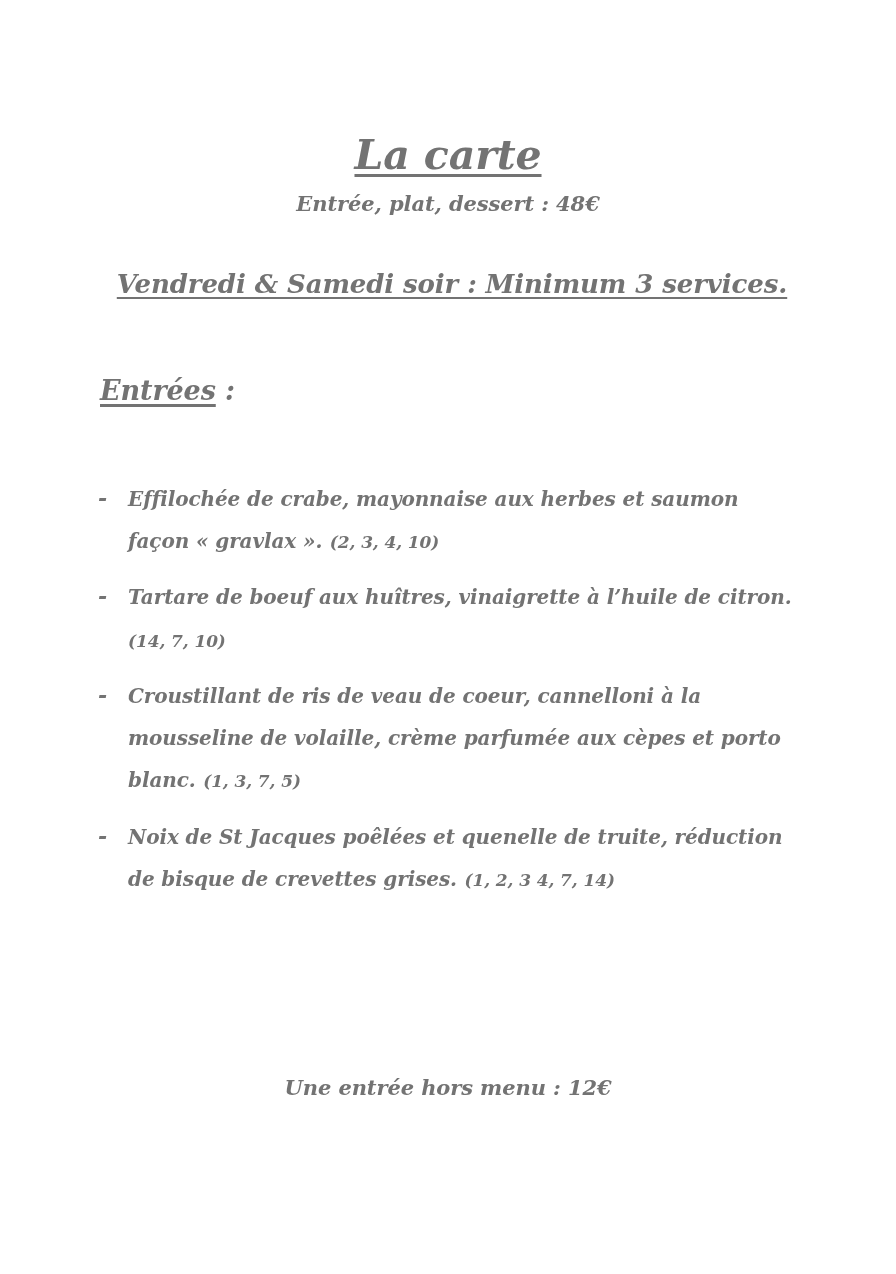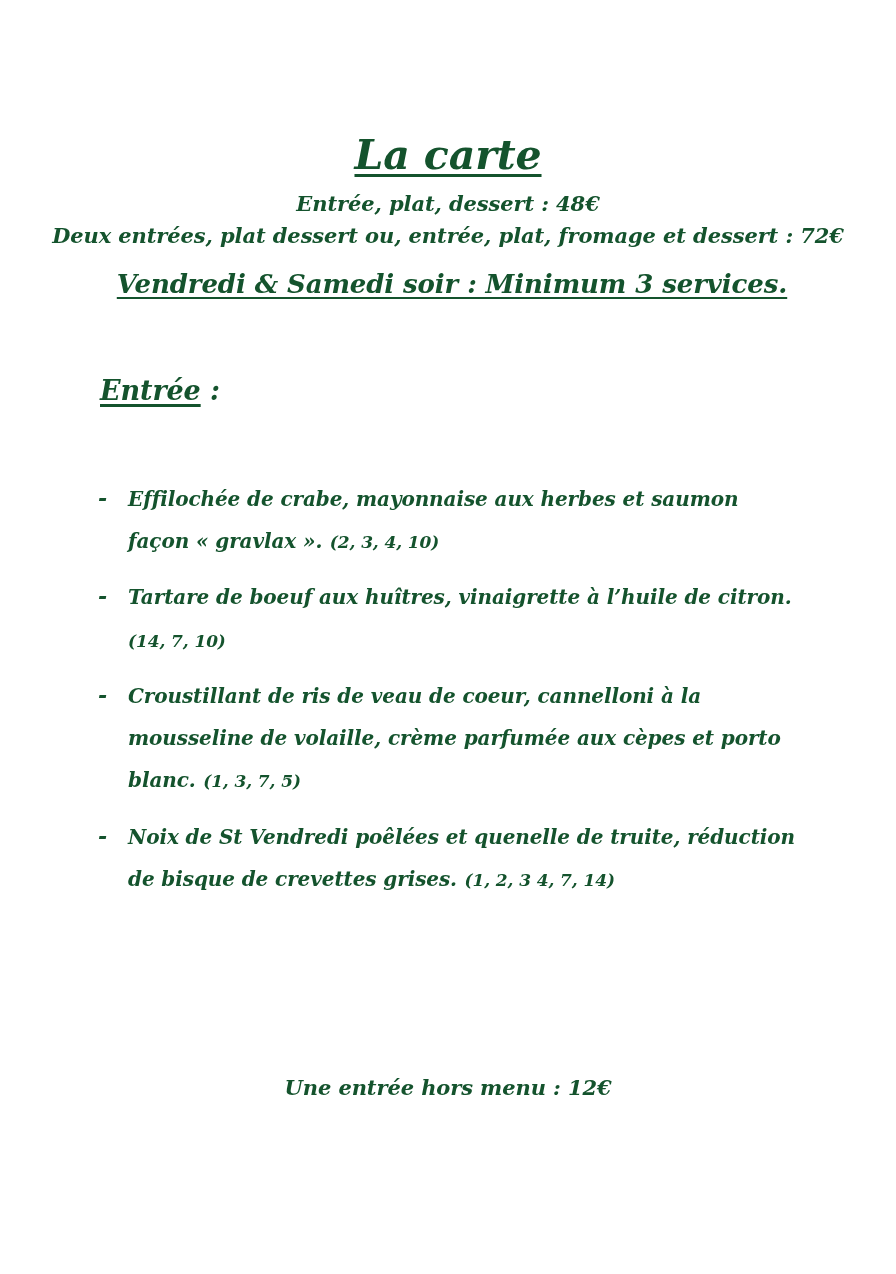--- a/index.html
+++ b/index.html
@@ -8,21 +8,21 @@
     background: #ffffff;
   }
 
   .page {
     position: relative;
     width: 896px;
     height: 1274px;
     background: #ffffff;
     overflow: hidden;
     font-family: "DejaVu Serif", "Liberation Serif", serif;
-    color: #14532d;
+    color: #737373;
     border-radius: 25px;
   }
 
   
   .script {
     font-family: "DejaVu Serif", "Liberation Serif", serif;
     font-weight: 700;
     font-style: italic;
     letter-spacing: -0.1px;
   }
@@ -139,26 +139,25 @@
 </style>
 </head>
 <body>
 
 <div class="page">
 
   <h1 class="doc-title script"><span class="u">La carte</span></h1>
 
   <div class="formula-block script">
     <div>Entrée, plat, dessert : 48€</div>
-    <div>Deux entrées, plat dessert ou, entrée, plat, fromage et dessert : 72€</div>
   </div>
 
   <div class="services-note script"><span class="u">Vendredi &amp; Samedi soir : Minimum 3 services.</span></div>
 
-  <div class="section-heading script"><span class="u">Entrée</span><span> :</span></div>
+  <div class="section-heading script"><span class="u">Entrées</span><span> :</span></div>
 
   <div class="dish-list">
 
     <div class="dish-item">
       <div class="dish-marker script">-</div>
       <div class="dish-body script"><span class="dish-name">Effilochée de crabe, mayonnaise aux herbes et saumon façon « gravlax ».</span>
         <span class="dish-allergens">(2, 3, 4, 10)</span></div>
     </div>
 
     <div class="dish-item">
@@ -168,21 +167,21 @@
     </div>
 
     <div class="dish-item">
       <div class="dish-marker script">-</div>
       <div class="dish-body script"><span class="dish-name">Croustillant de ris de veau de coeur, cannelloni à la mousseline de volaille, crème parfumée aux cèpes et porto blanc.</span>
         <span class="dish-allergens">(1, 3, 7, 5)</span></div>
     </div>
 
     <div class="dish-item">
       <div class="dish-marker script">-</div>
-      <div class="dish-body script"><span class="dish-name">Noix de St Vendredi poêlées et quenelle de truite, réduction de bisque de crevettes grises.</span>
+      <div class="dish-body script"><span class="dish-name">Noix de St Jacques poêlées et quenelle de truite, réduction de bisque de crevettes grises.</span>
         <span class="dish-allergens">(1, 2, 3 4, 7, 14)</span></div>
     </div>
 
   </div>
 
   <div class="footer-note script">Une entrée hors menu : 12€</div>
 
 </div>
 
 </body></html>

